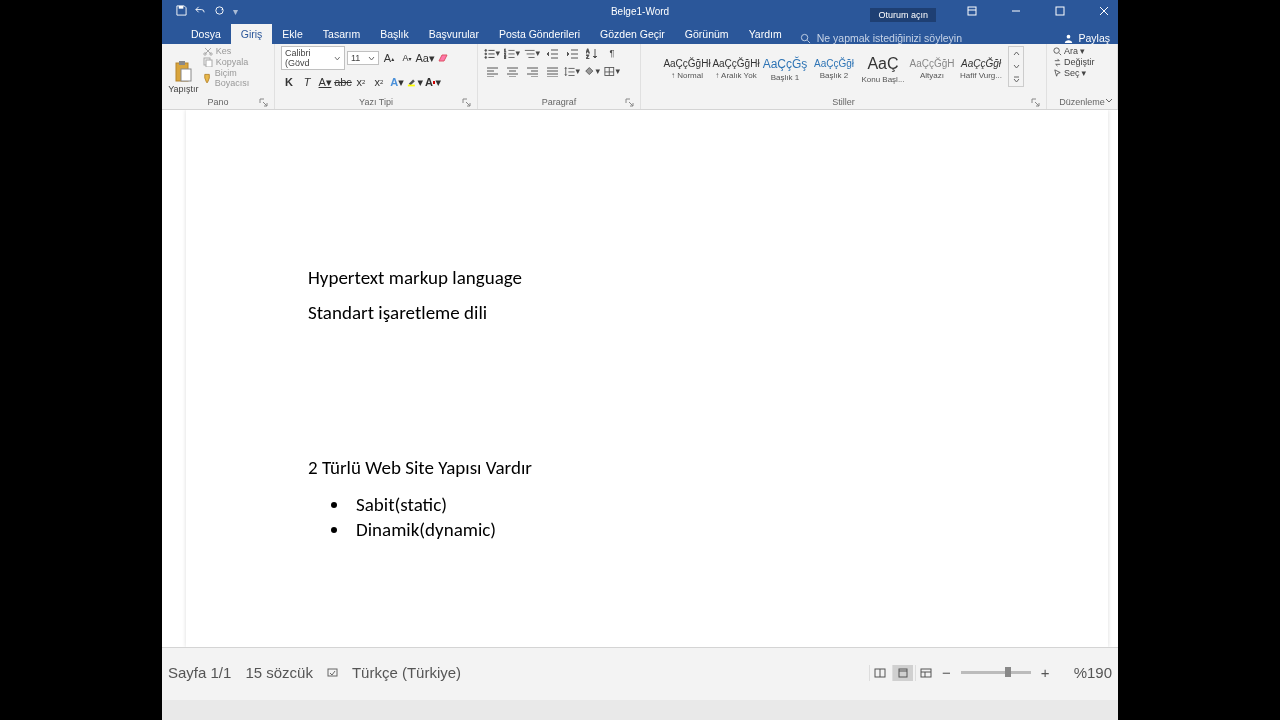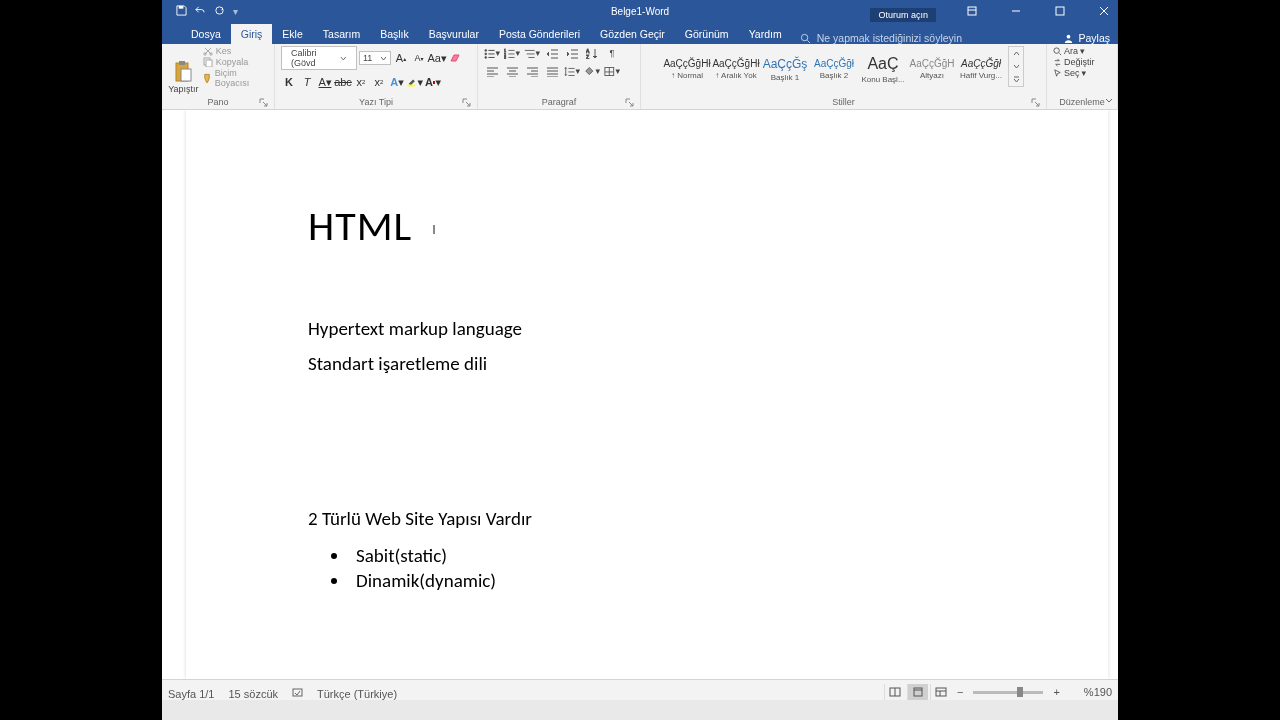--- a/index.html
+++ b/index.html
@@ -31,21 +31,21 @@
   .clip-top{display:flex;gap:4px;height:48px}
   .paste{display:flex;flex-direction:column;align-items:center;justify-content:flex-end;gap:1px;width:34px}
   .paste svg{width:20px;height:22px}
   .clip-side{display:flex;flex-direction:column;gap:1px;font-size:9px;color:#999}
   .clip-side div{display:flex;align-items:center;gap:3px}
   .clip-side svg{width:10px;height:10px}
   
   .font{width:190px}
   .font-rows{display:flex;flex-direction:column;gap:4px;width:100%}
   .font-row{display:flex;align-items:center;gap:2px}
-  .font-name{border:1px solid #c0c0c0;background:#fff;font-size:9px;padding:1px 9px;width:56px;display:flex;justify-content:space-between;align-items:center}
+  .font-name{border:1px solid #c0c0c0;background:#fff;font-size:9px;padding:1px 3px;width:56px;display:flex;justify-content:space-between;align-items:center}
   .font-size{border:1px solid #c0c0c0;background:#fff;font-size:9px;padding:1px 3px;width:24px;display:flex;justify-content:space-between;align-items:center}
   .ibtn{width:16px;height:16px;display:flex;align-items:center;justify-content:center;font-size:11px;color:#333}
   .ibtn svg{width:12px;height:12px}
   
   .para{width:150px}
   .para-rows{display:flex;flex-direction:column;gap:4px;width:100%}
   .para-row{display:flex;align-items:center;gap:4px}
   .pbtn{width:16px;height:14px;display:flex;align-items:center;justify-content:center}
   .pbtn svg{width:13px;height:11px;stroke:#555;fill:#555}
   
@@ -68,21 +68,21 @@
   .page{position:absolute;left:24px;top:0;right:10px;bottom:0;background:#fff;box-shadow:0 0 4px rgba(0,0,0,.15)}
   .content{padding:90px 0 0 122px;font-family:Calibri,Arial,sans-serif;color:#000}
   .h1{font-size:42px;font-weight:400;letter-spacing:1px}
   .cursor{display:inline-block;margin-left:20px;font-size:14px;color:#444;vertical-align:middle}
   .p{font-size:19px;margin-top:12px}
   .gap{height:54px}
   .biggap{height:120px}
   ul.doc{margin:14px 0 0 42px;padding:0}
   ul.doc li{font-size:19px;margin:2px 0;padding-left:6px}
   
-  .status{height:20px;background:#f3f3f3;border-top:1px solid #d4d4d4;display:flex;align-items:flex-end;font-size:11px;color:#555;padding:0 6px;position:relative}
+  .status{height:20px;background:#f3f3f3;border-top:1px solid #d4d4d4;display:flex;align-items:flex-start;font-size:15px;color:#555;padding:16px 6px;position:relative}
   .status-left{display:flex;gap:14px;align-items:center}
   .status-right{position:absolute;right:6px;display:flex;align-items:center;gap:2px}
   .viewbtn{width:20px;height:16px;display:flex;align-items:center;justify-content:center;border-left:1px solid #ddd}
   .viewbtn.active{background:#d0d0d0}
   .viewbtn svg{width:12px;height:10px;stroke:#555;fill:none}
   .zoom-slider{width:70px;height:3px;background:#bbb;position:relative;margin:0 4px}
   .zoom-thumb{position:absolute;width:6px;height:10px;background:#888;top:-4px;left:44px}
   .chev{width:7px;height:7px}
   .below{position:absolute;left:162px;top:700px;width:956px;height:20px;background:#e9e9e9}
 </style>
@@ -401,21 +401,20 @@
     </div>
 
     <span class="collapse"><svg viewBox="0 0 10 10">
           <path d="M2 4l3 3 3-3"></path>
         </svg></span>
   </div>
 
   <div class="docwrap">
     <div class="page">
       <div class="content">
-        <div class="h1"><span>HTML</span><span class="cursor">I</span></div>
         <div class="gap"></div>
         <div class="p">Hypertext markup language</div>
         <div class="p">Standart işaretleme dili</div>
         <div class="biggap"></div>
         <div class="p">2 Türlü Web Site Yapısı Vardır</div>
         <ul class="doc">
           <li>Sabit(static)</li>
           <li>Dinamik(dynamic)</li>
         </ul>
       </div>

